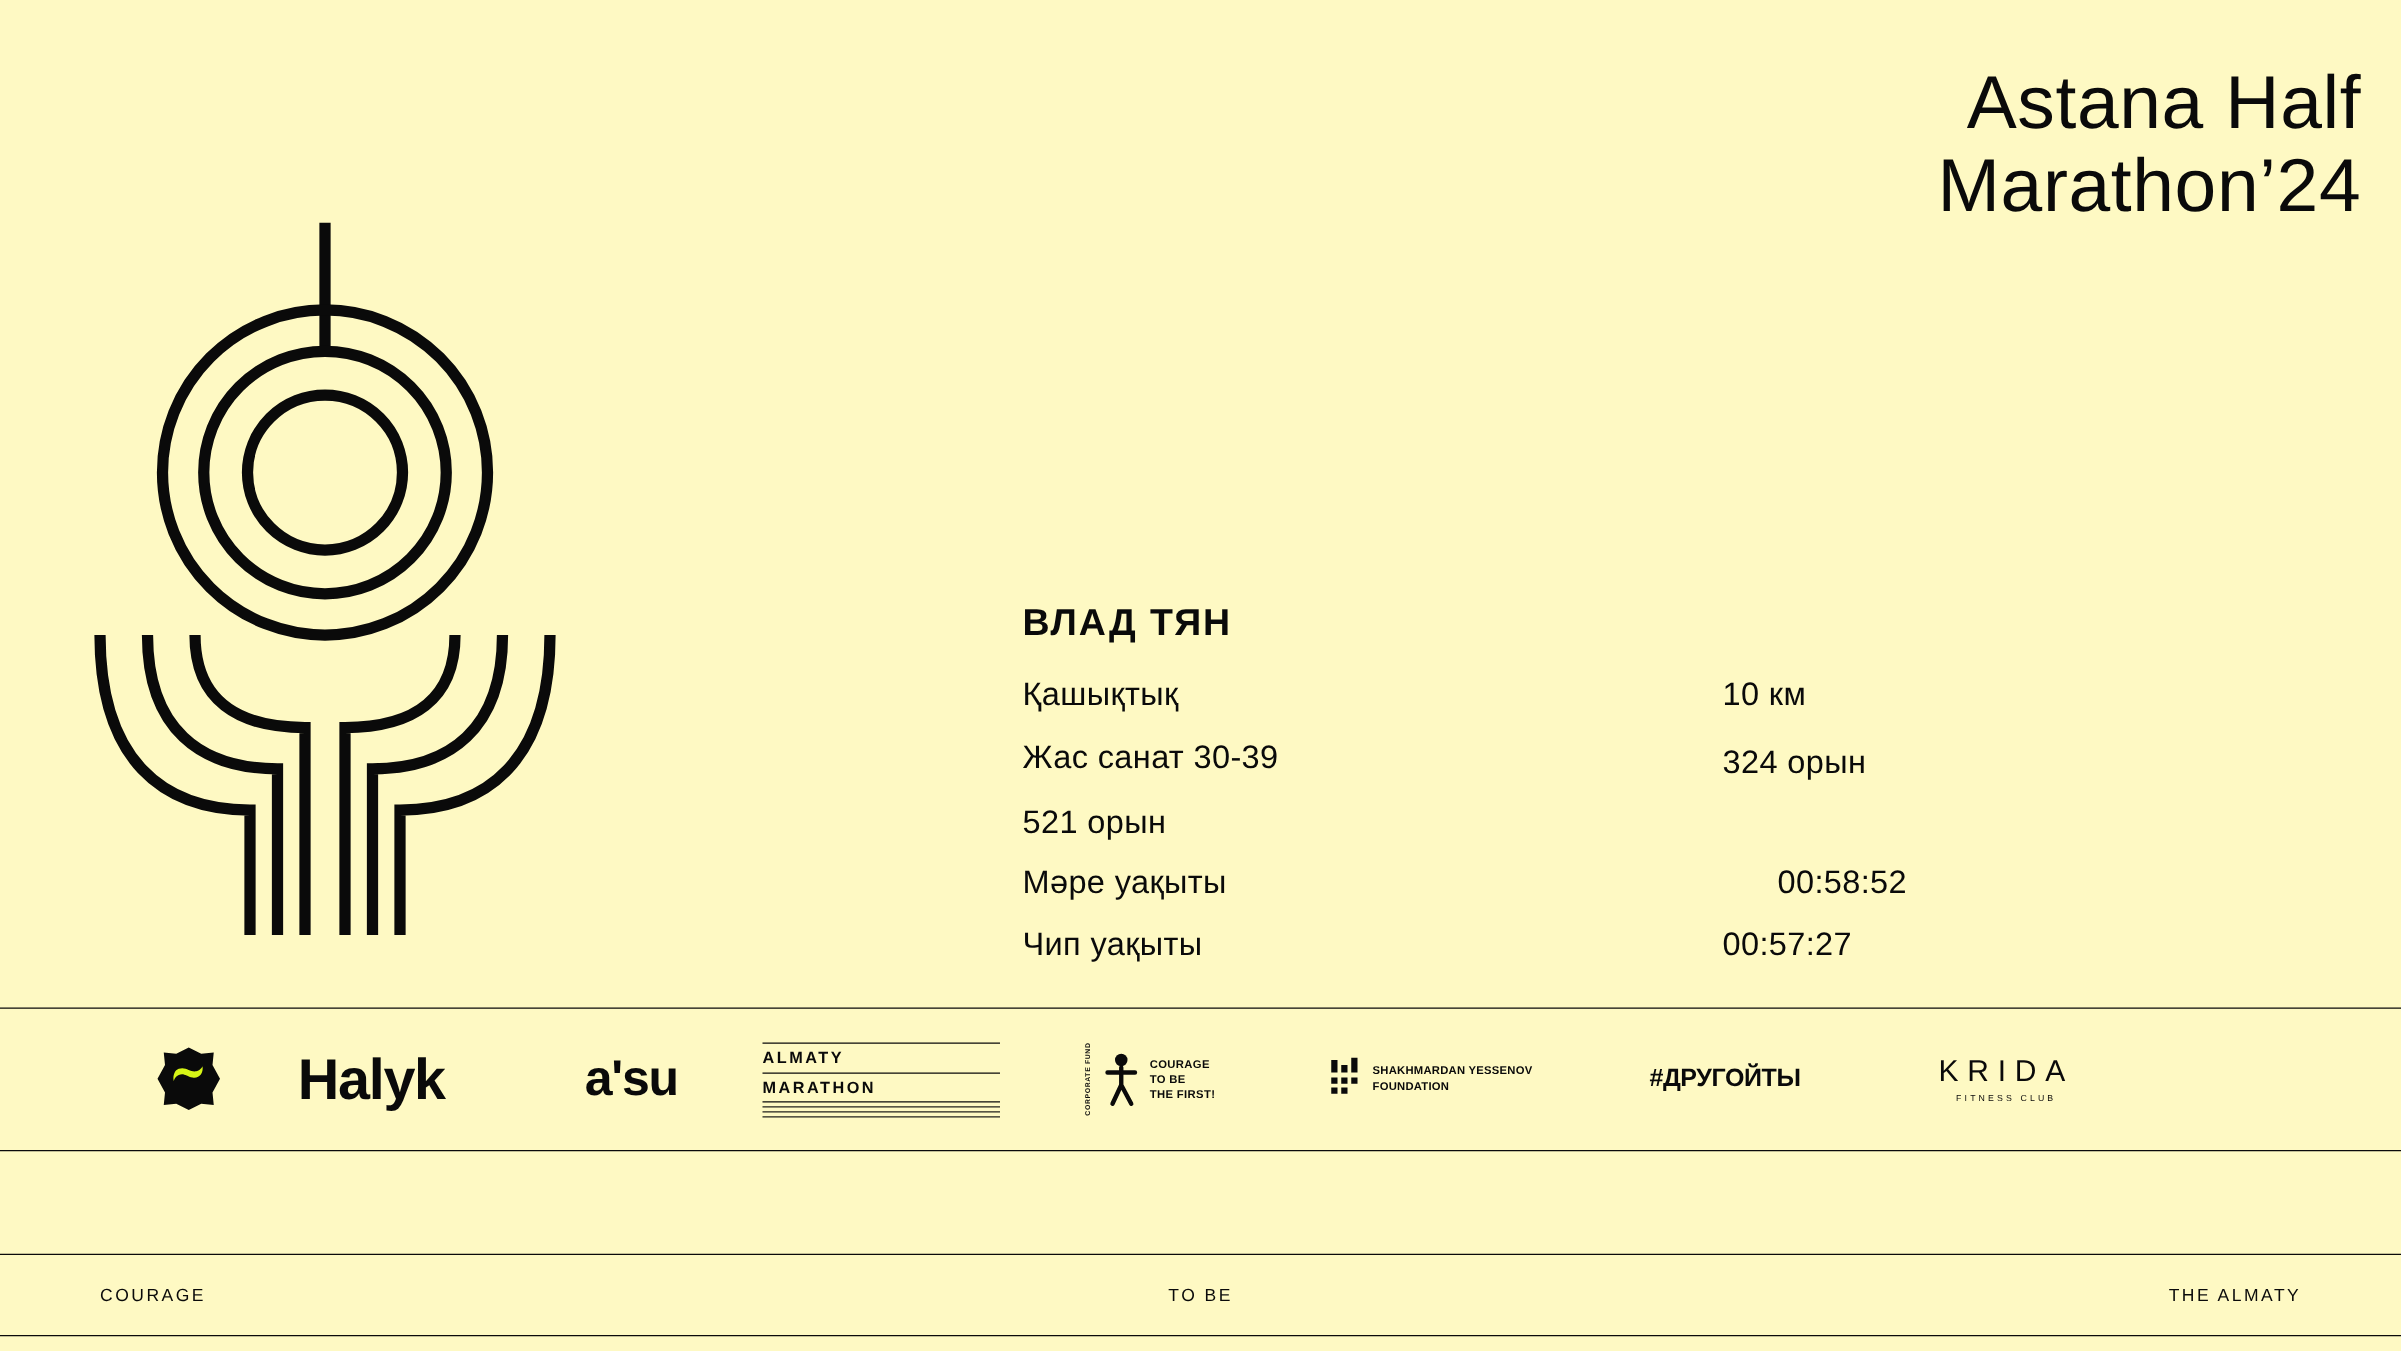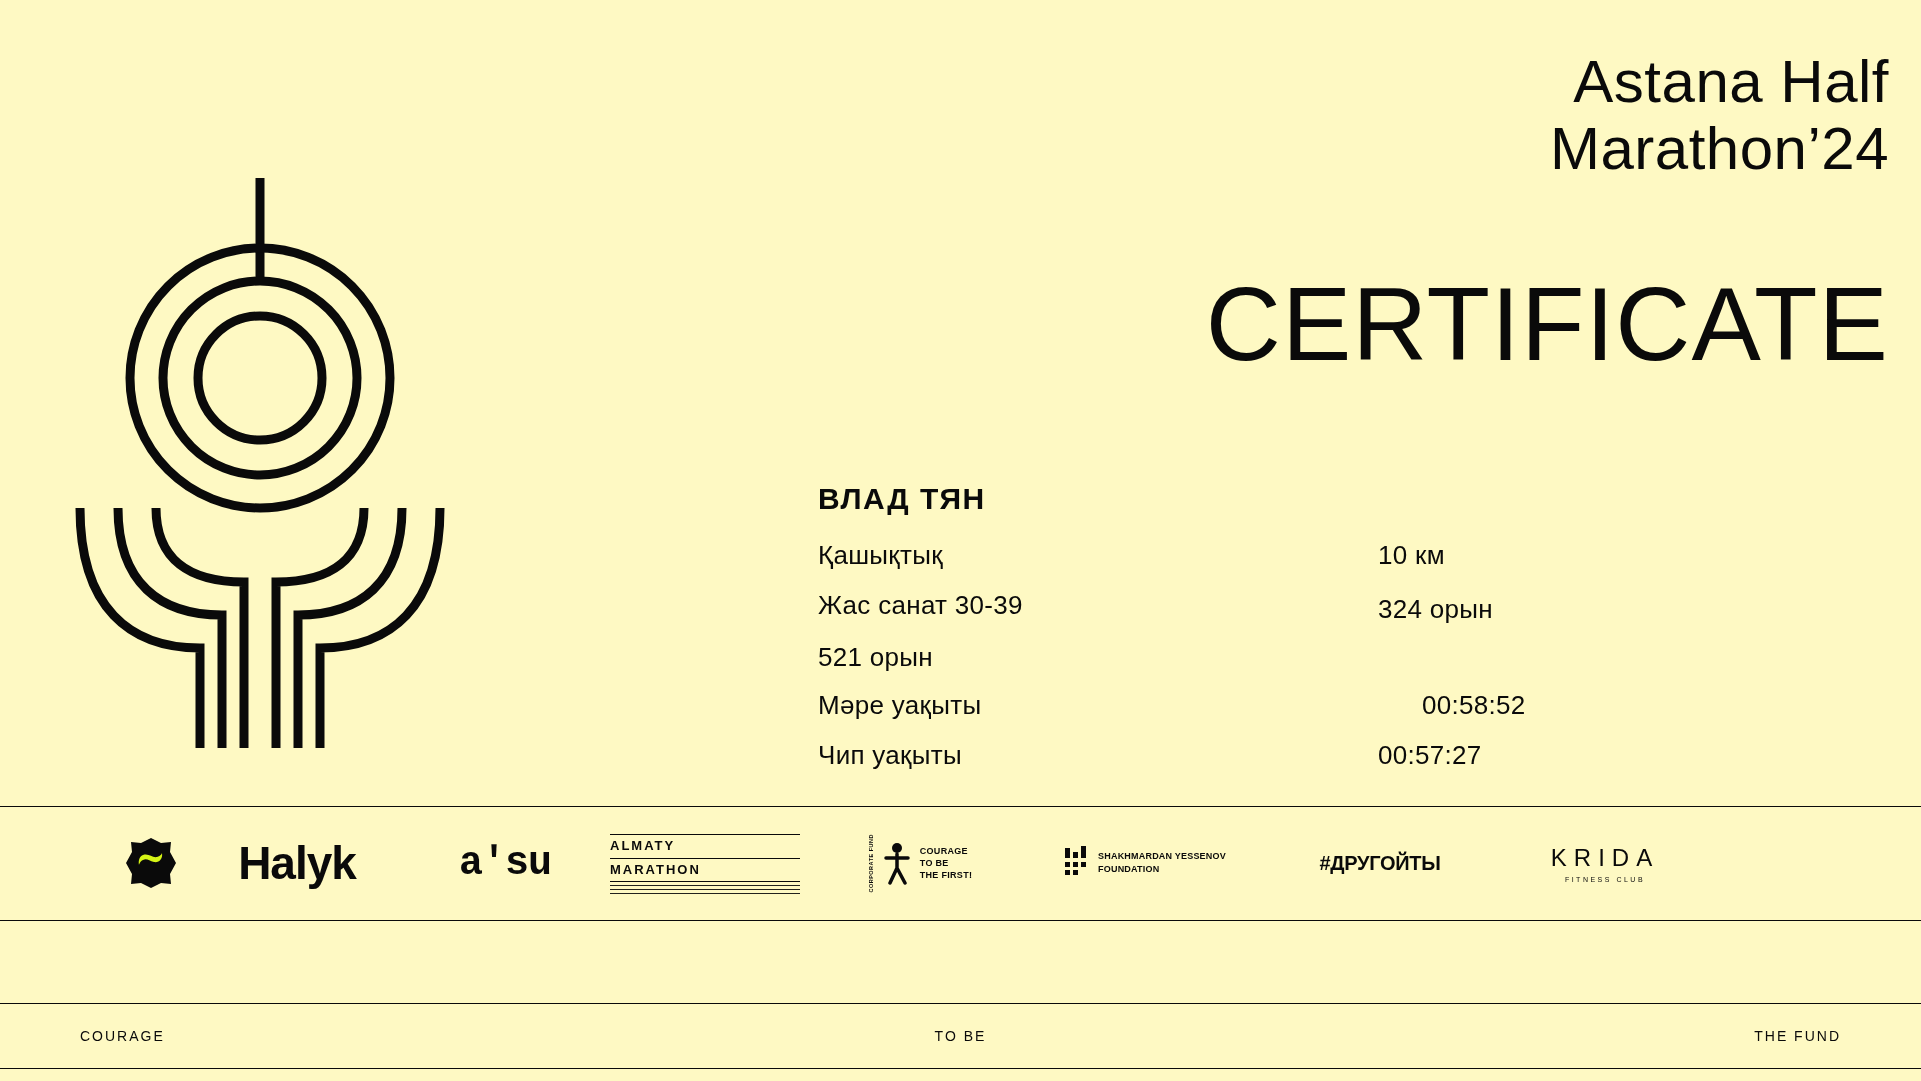--- a/index.html
+++ b/index.html
@@ -120,21 +120,21 @@
     display: flex;
     align-items: center;
   }
   .sponsor {
     display: flex;
     align-items: center;
     justify-content: center;
     color: #0a0a0a;
   }
   .sp-halyk { width: 360px; margin-left: 60px; gap: 48px; }
-  .sp-asu   { width: 170px; font-family: Liberation Mono, monospace; }
+  .sp-asu   { width: 170px; }
   .sp-almaty{ width: 230px; }
   .sp-courage { width: 200px; }
   .sp-yessenov { width: 250px; }
   .sp-drugoity { width: 220px; }
   .sp-krida { width: 230px; }
 
   .halyk-text {
     font-size: 46px;
     font-weight: bold;
     letter-spacing: -1px;
@@ -223,21 +223,20 @@
   .footer-right { position: absolute; right: 80px; }
 </style>
 </head>
 <body>
 
 <div class="certificate">
 
   <div class="event-title">Astana Half
 Marathon’24</div>
 
-  <div class="cert-word">CERTIFICATE</div>
 
   <div class="logo-mark">
     <svg viewBox="0 0 380 580" width="380" height="580" fill="none" stroke="#0a0a0a" stroke-width="9">
       <line x1="190" y1="0" x2="190" y2="100"></line>
       <circle cx="190" cy="200" r="130"></circle>
       <circle cx="190" cy="200" r="97"></circle>
       <circle cx="190" cy="200" r="62"></circle>
       <path d="M10 330 C10 430 60 470 130 470 L130 570"></path>
       <path d="M48 330 C48 405 90 437 152 437 L152 570"></path>
       <path d="M86 330 C86 382 120 404 174 404 L174 570"></path>
@@ -345,16 +344,16 @@
       <div class="krida-block">
         <div class="krida-text">KRIDA</div>
         <div class="krida-sub">FITNESS CLUB</div>
       </div>
     </div>
   </div>
 
   <div class="footer">
     <span class="footer-left">COURAGE</span>
     <span class="footer-mid">TO BE</span>
-    <span class="footer-right">THE FUND</span>
+    <span class="footer-right">THE ALMATY</span>
   </div>
 
 </div>
 
 </body></html>

